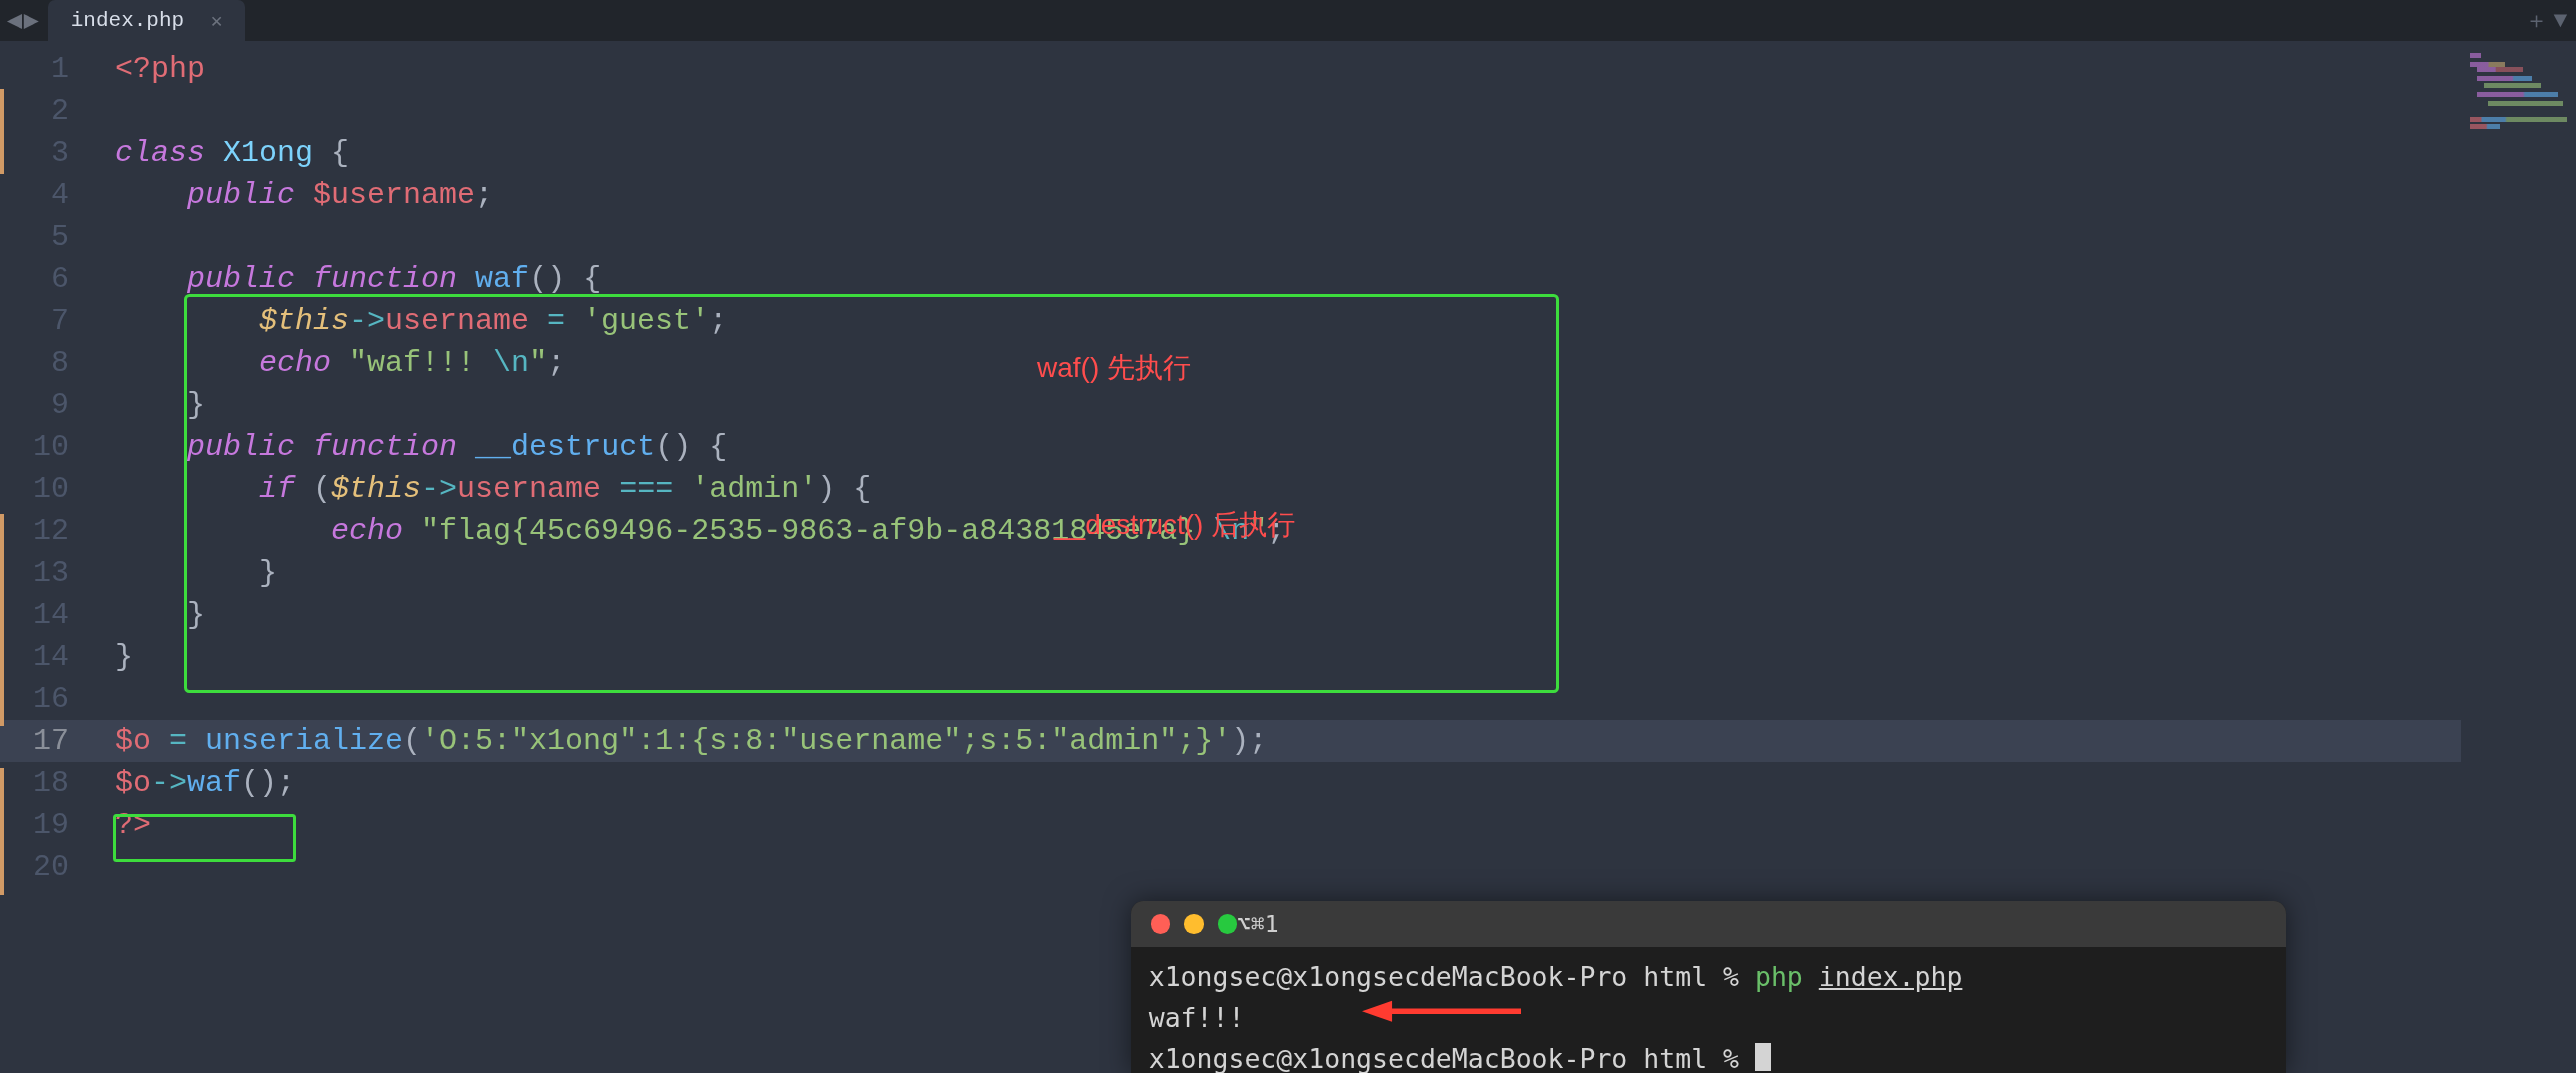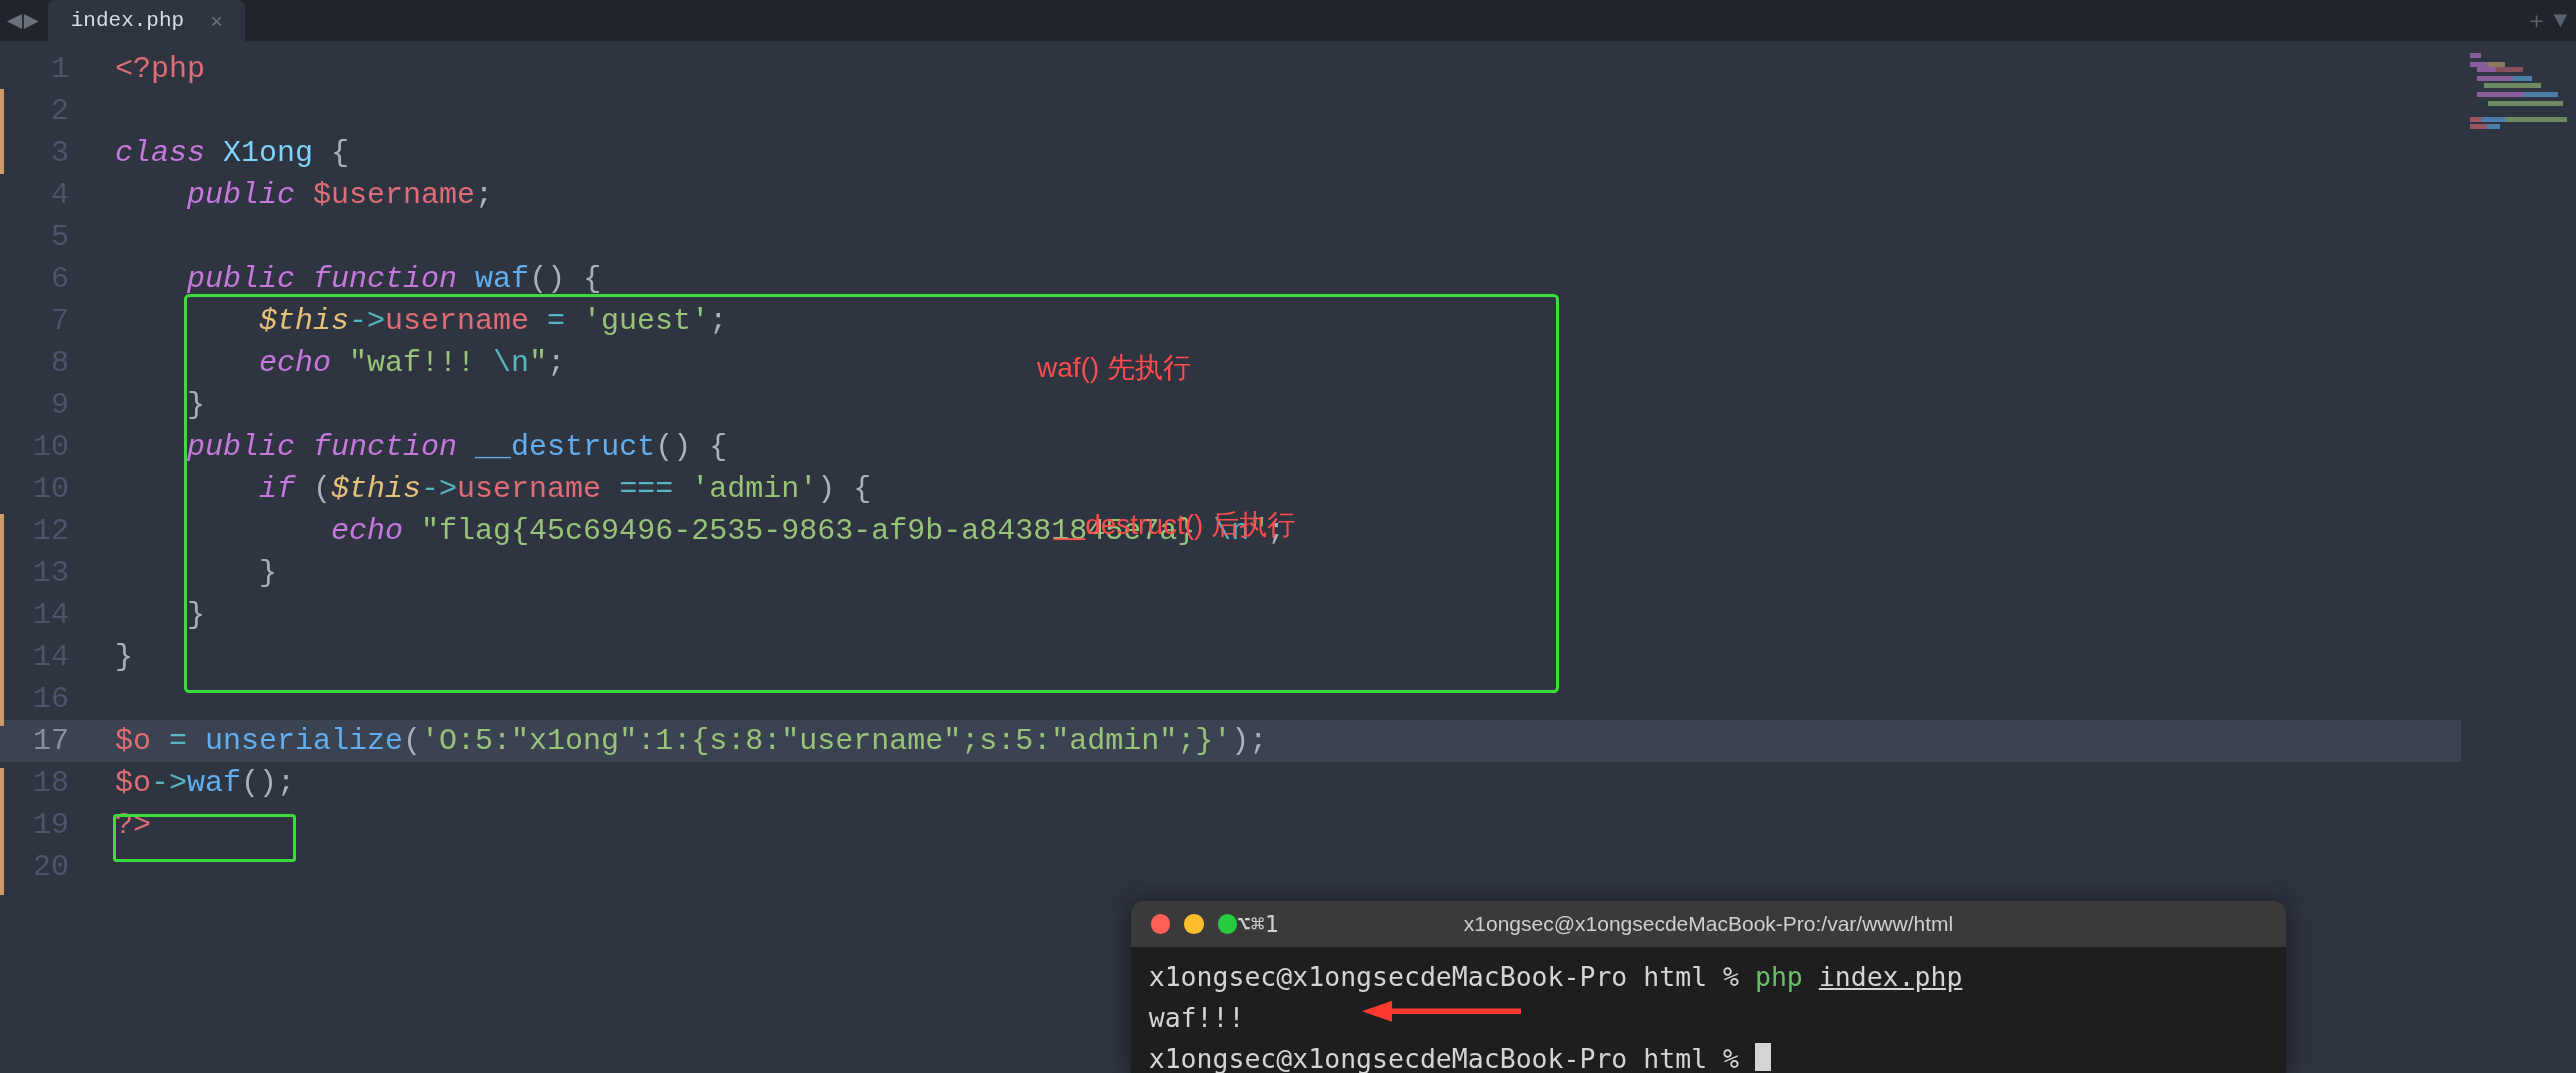--- a/index.html
+++ b/index.html
@@ -349,21 +349,20 @@
 <div class="anno2">__destruct() 后执行</div>
 
 <div class="term">
   <div class="term-title">
     <div class="traffic">
       <div class="dot red"></div>
       <div class="dot yellow"></div>
       <div class="dot green"></div>
     </div>
     <div class="term-tabname">⌥⌘1</div>
-    <div class="term-center">x1ongsec@x1ongsecdeMacBook-Pro:/var/www/html</div>
   </div>
   <div class="term-body">
     <div><span>x1ongsec@x1ongsecdeMacBook-Pro html % </span><span class="t-green">php </span><span class="t-und">index.php</span></div>
     <div><span>waf!!!</span></div>
     <div><span>x1ongsec@x1ongsecdeMacBook-Pro html % </span><span class="t-cursor"></span></div>
   </div>
 </div>
 
 <svg class="arrow" viewBox="0 0 180 30">
   <line x1="180" y1="15" x2="30" y2="15" stroke="#ff3b30" stroke-width="6"></line>

